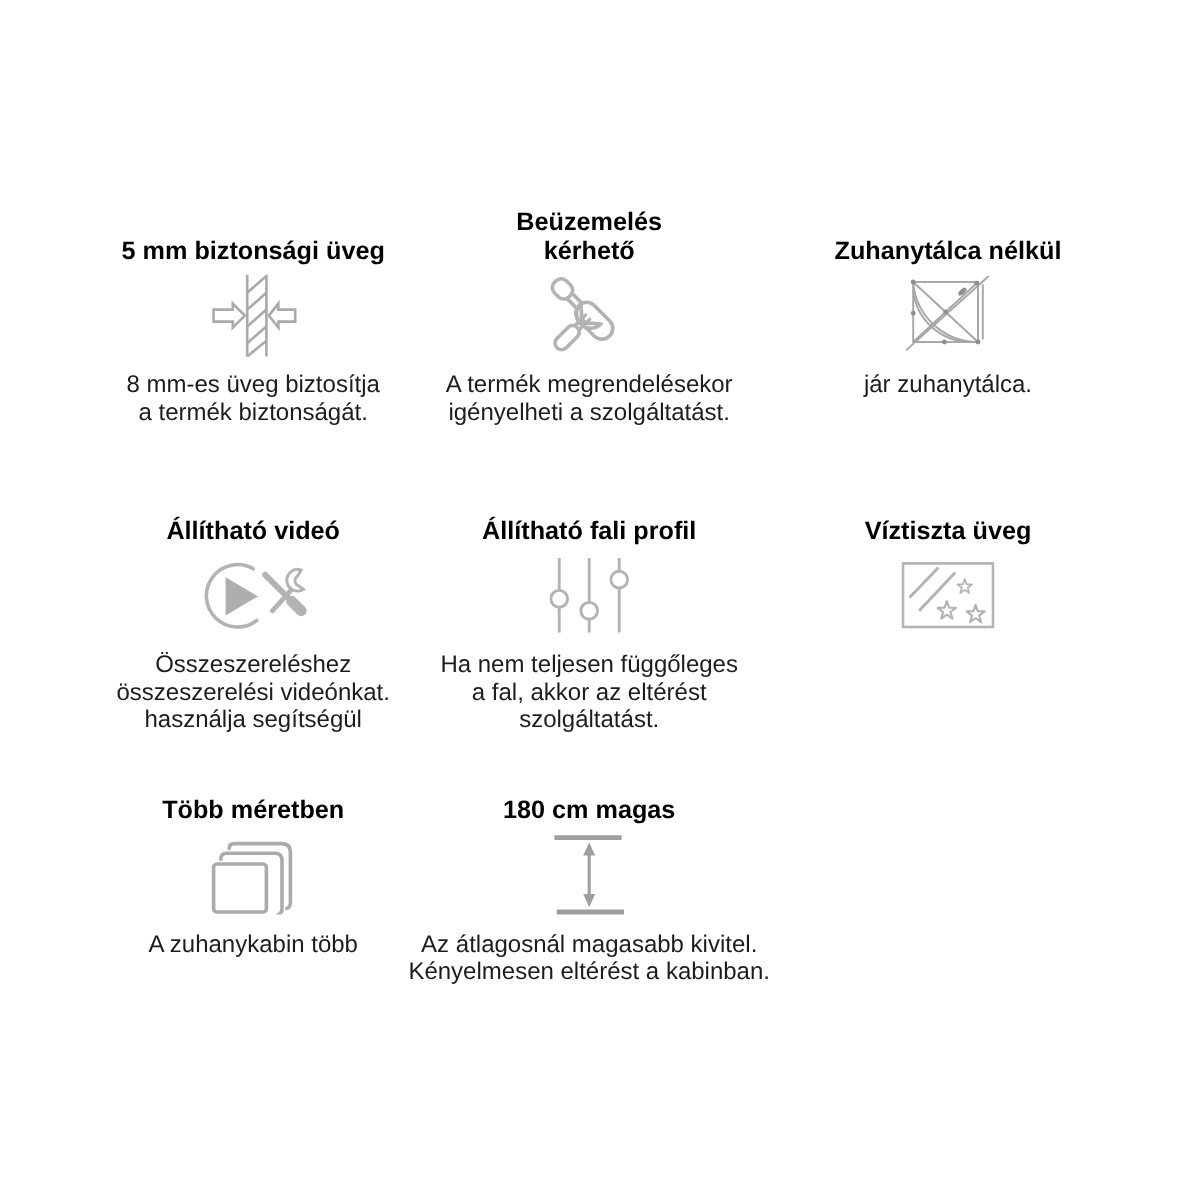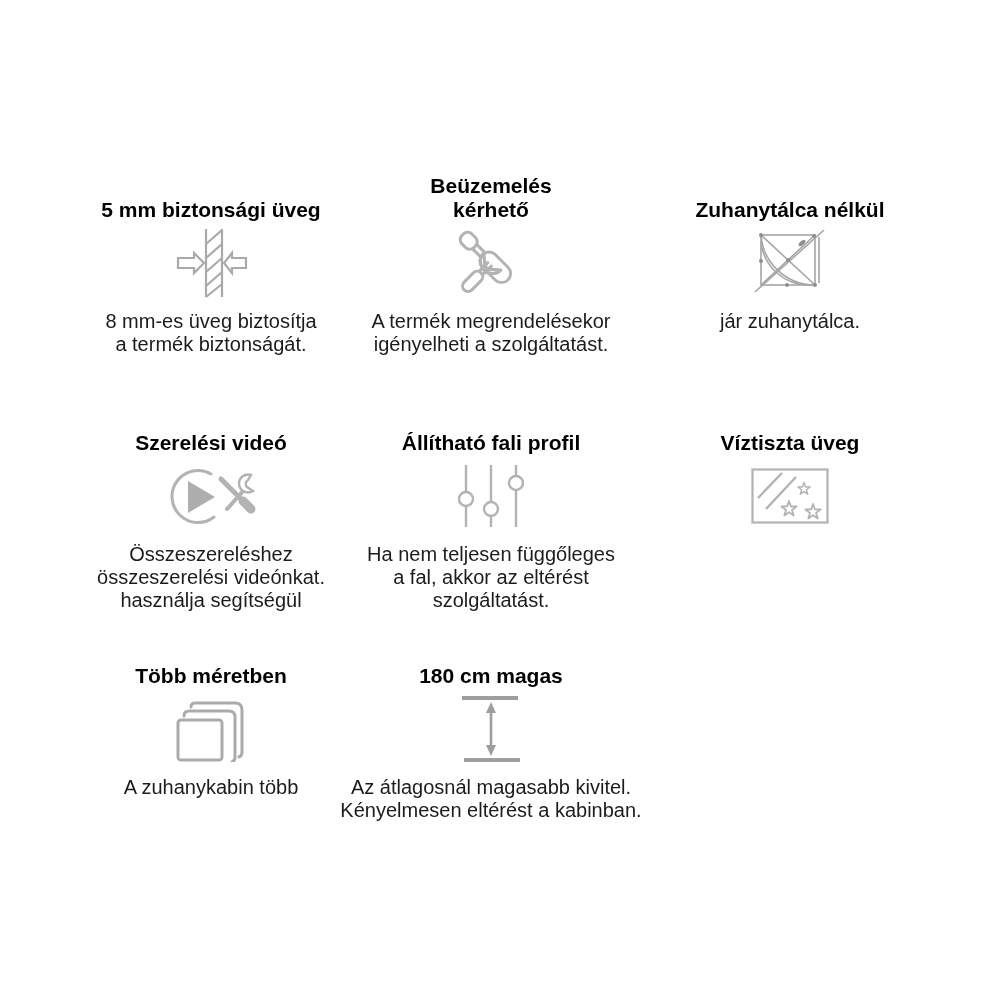--- a/index.html
+++ b/index.html
@@ -108,21 +108,21 @@
         </g>
       </svg>
     </div>
     <div class="desc">
       <div>jár zuhanytálca.</div>
     </div>
   </div>
 
   <div class="cell">
     <div class="title">
-      <span>Szerelési videó</span>
+      <span>Állítható videó</span>
     </div>
     <div class="iconbox">
       <svg width="100" height="70" viewBox="0 0 100 70">
         <path d="M50,13 A26,26 0 1 0 53,56" fill="none" stroke="#b3b3b3" stroke-width="3" stroke-linecap="round"></path>
         <polygon points="27,20 27,52 54,36" fill="#aeaeae"></polygon>
         <g stroke="#b3b3b3" fill="none" stroke-linecap="round">
           <path d="M60,18 L84,42" stroke-width="5"></path>
           <path d="M82,40 L90,48" stroke-width="9"></path>
           <path d="M66,48 L84,28" stroke-width="4"></path>
           <path d="M90,14 A9,9 0 1 0 92,30 L86,26 A4.5,4.5 0 0 1 87,19 Z" stroke-width="2.4" fill="#ffffff"></path>

